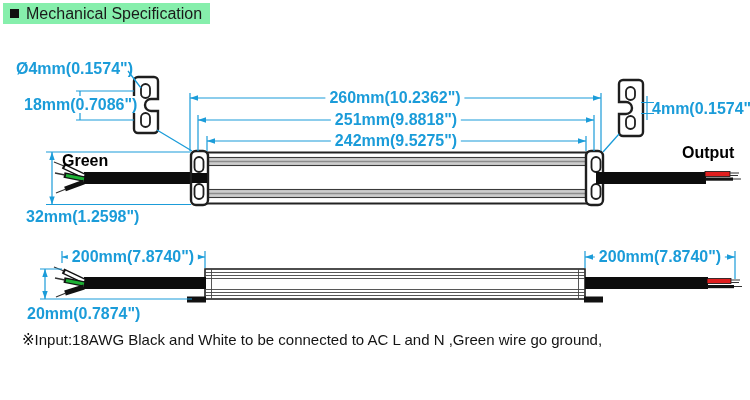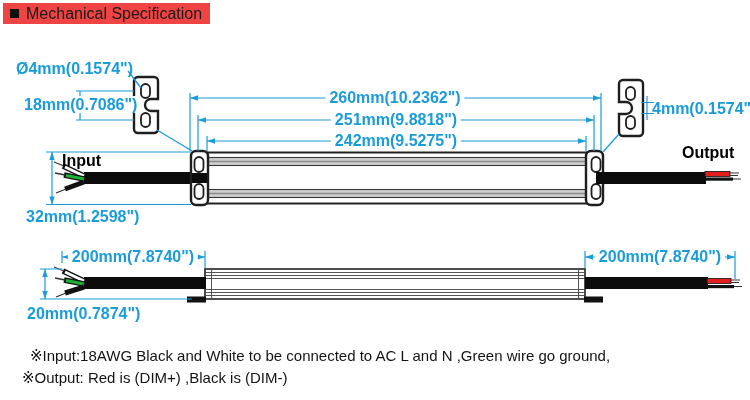--- a/index.html
+++ b/index.html
@@ -5,21 +5,21 @@
   html,body{margin:0;padding:0;background:#fff;}
   .canvas{position:relative;width:750px;height:400px;background:#fff;overflow:hidden;
           font-family:"Liberation Sans","DejaVu Sans",sans-serif;}
   .canvas svg{position:absolute;left:0;top:0;}
   .lbl{position:absolute;white-space:nowrap;line-height:17px;}
   .dim{color:#1b9cd9;font-size:16px;font-weight:700;}
   .dim.mask{background:#fff;padding:0 4px;}
   .ctr{transform:translateX(-50%);}
   .io{color:#000;font-size:16px;font-weight:700;}
   .note{color:#141414;font-size:15px;font-weight:400;line-height:18px;}
-  .titlebar{position:absolute;left:3px;top:3px;height:21px;background:#ef4444;
+  .titlebar{position:absolute;left:3px;top:3px;height:21px;background:#86efac;
             display:flex;align-items:center;padding:0 8px 0 7px;}
   .titlebar .sq{width:9px;height:9px;background:#111;margin-right:7px;flex:0 0 auto;}
   .titlebar .txt{font-size:16px;color:#1a1a1a;}
 </style>
 </head>
 <body>
 
 <div class="canvas">
 
   <svg width="750" height="400" viewBox="0 0 750 400">
@@ -140,22 +140,21 @@
   </div>
 
   <div class="lbl dim" style="left:16px;top:60px;">Ø4mm(0.1574")</div>
   <div class="lbl dim mask" style="left:20px;top:96px;">18mm(0.7086")</div>
   <div class="lbl dim mask ctr" style="left:395px;top:89px;">260mm(10.2362")</div>
   <div class="lbl dim mask ctr" style="left:396px;top:111px;">251mm(9.8818")</div>
   <div class="lbl dim mask ctr" style="left:396px;top:132px;">242mm(9.5275")</div>
   <div class="lbl dim" style="left:652px;top:100px;">4mm(0.1574")</div>
   <div class="lbl dim" style="left:26px;top:208px;">32mm(1.2598")</div>
 
-  <div class="lbl io" style="left:62px;top:152px;">Input</div>
+  <div class="lbl io" style="left:62px;top:152px;">Green</div>
   <div class="lbl io" style="left:682px;top:144px;">Output</div>
 
   <div class="lbl dim mask ctr" style="left:133px;top:248px;">200mm(7.8740")</div>
   <div class="lbl dim mask ctr" style="left:660px;top:248px;">200mm(7.8740")</div>
   <div class="lbl dim" style="left:27px;top:305px;">20mm(0.7874")</div>
 
-  <div class="lbl note" style="left:22px;top:347px;margin-left:8px;">※Input:18AWG Black and White to be connected to AC L and N ,Green wire go ground,</div>
-  <div class="lbl note" style="left:22px;top:369px;">※Output: Red is (DIM+) ,Black is (DIM-)</div>
+  <div class="lbl note" style="left:22px;top:331px;">※Input:18AWG Black and White to be connected to AC L and N ,Green wire go ground,</div>
 </div>
 
 </body></html>

